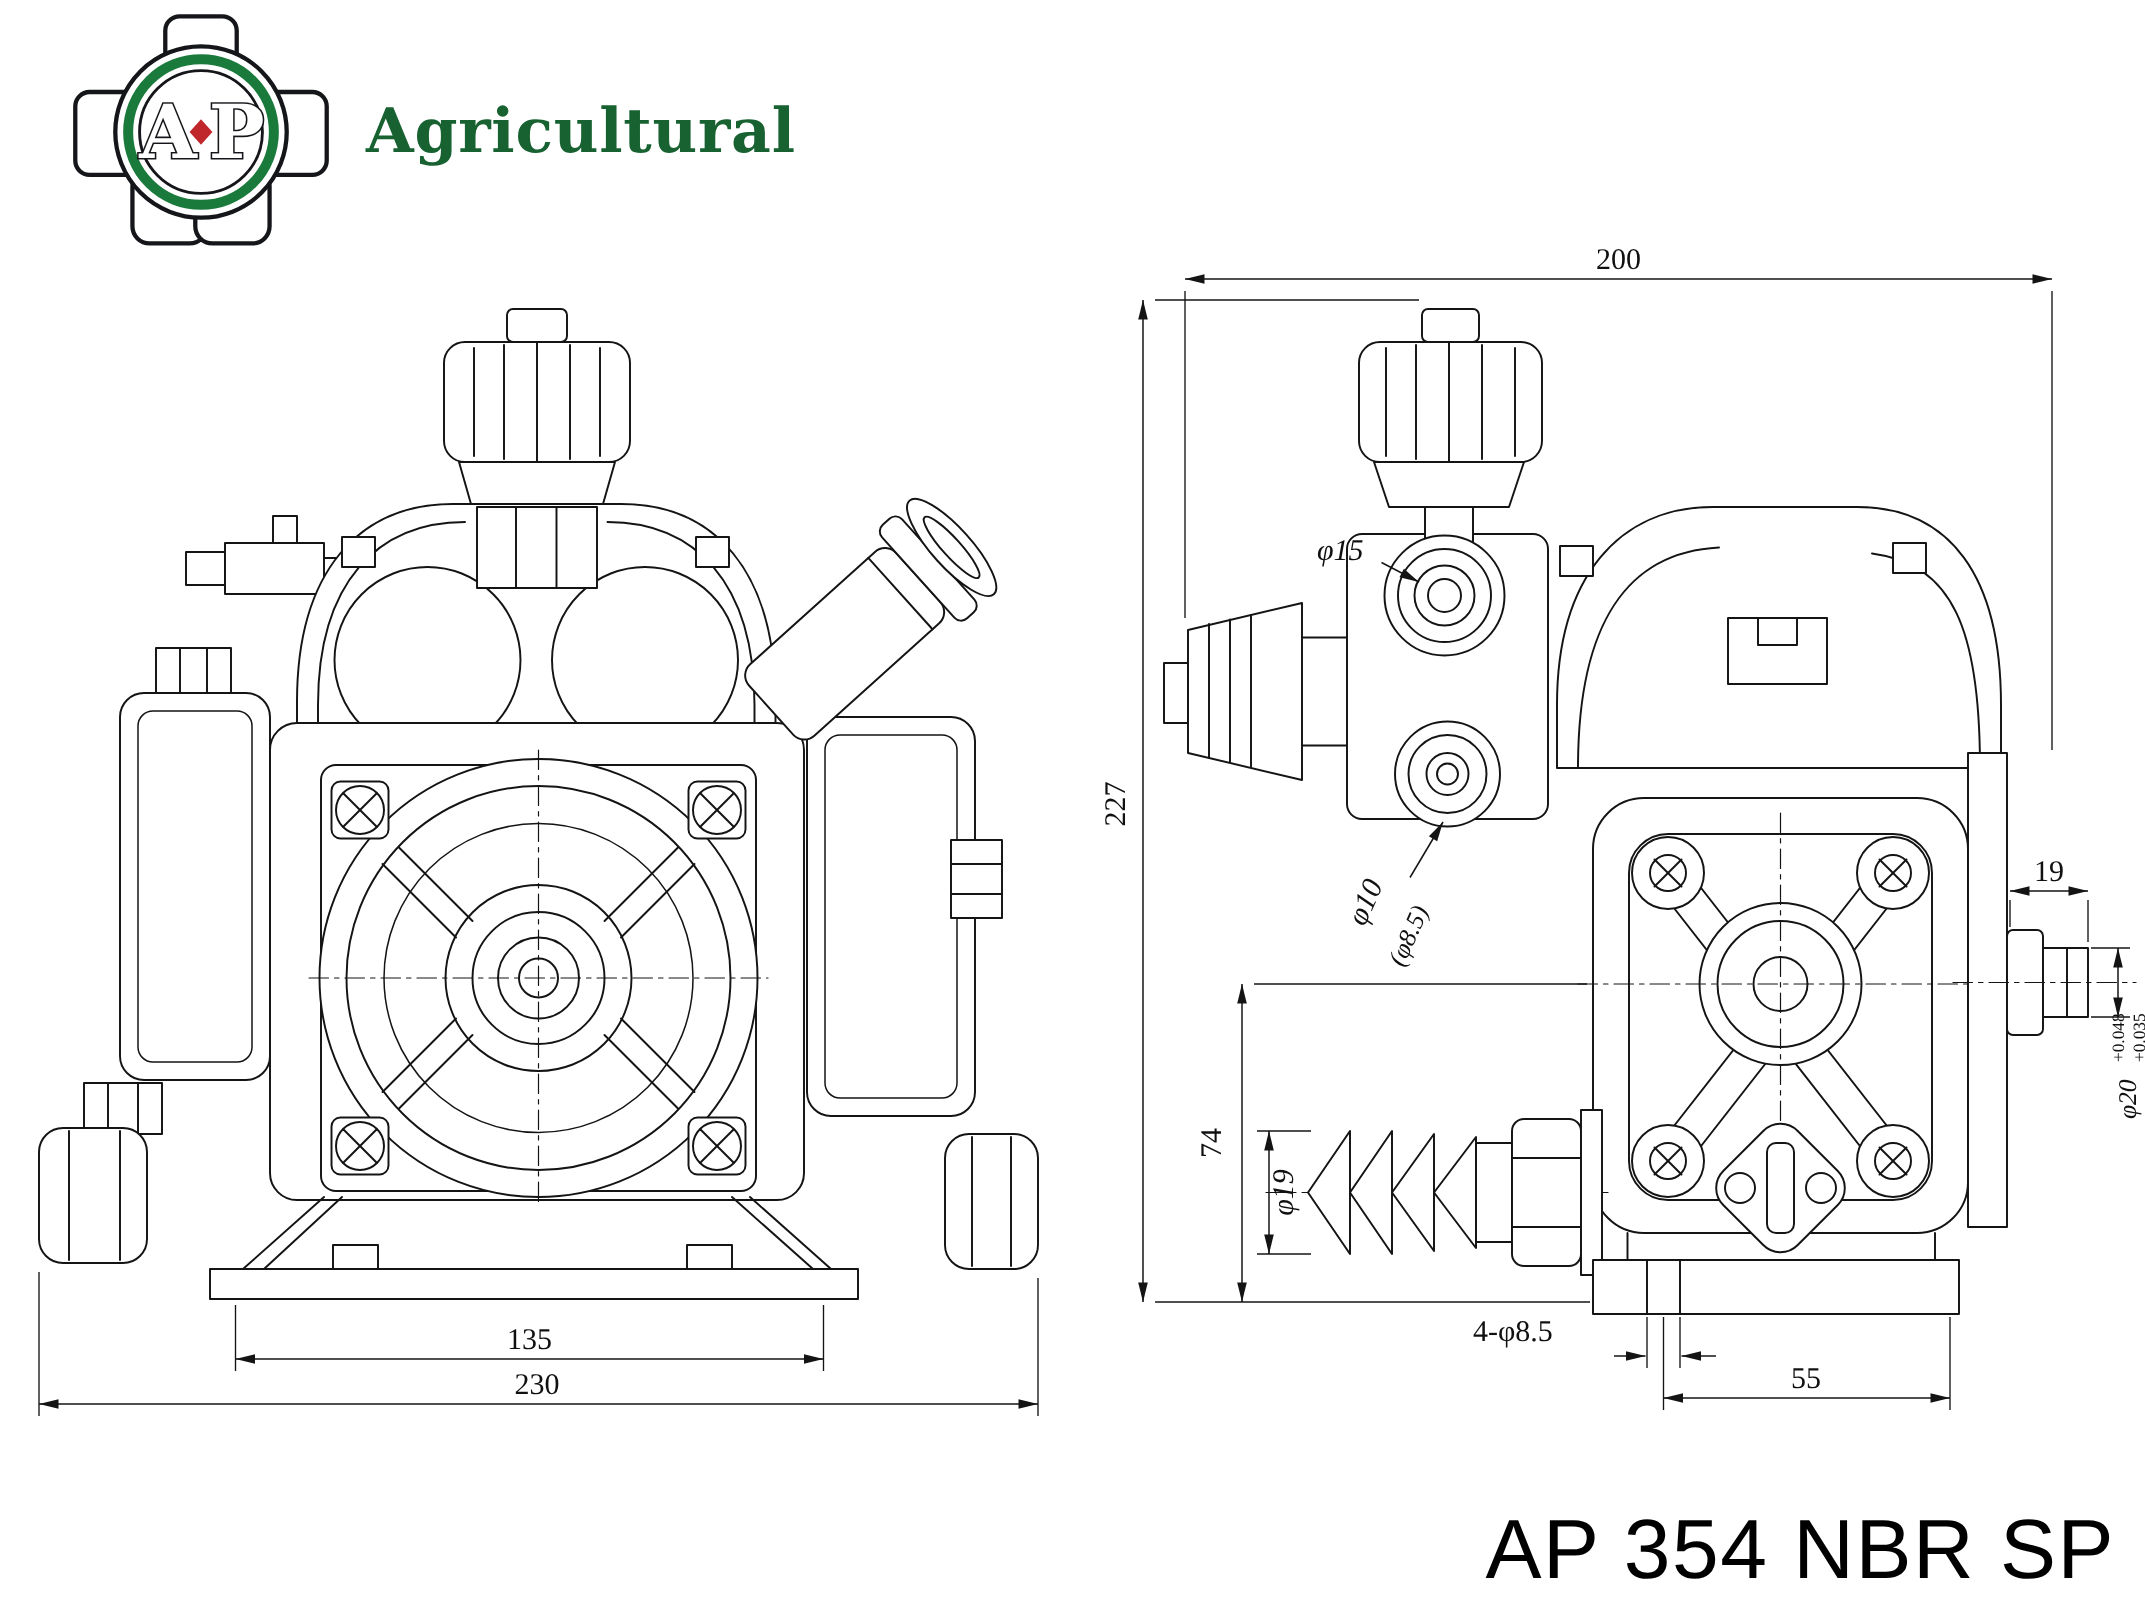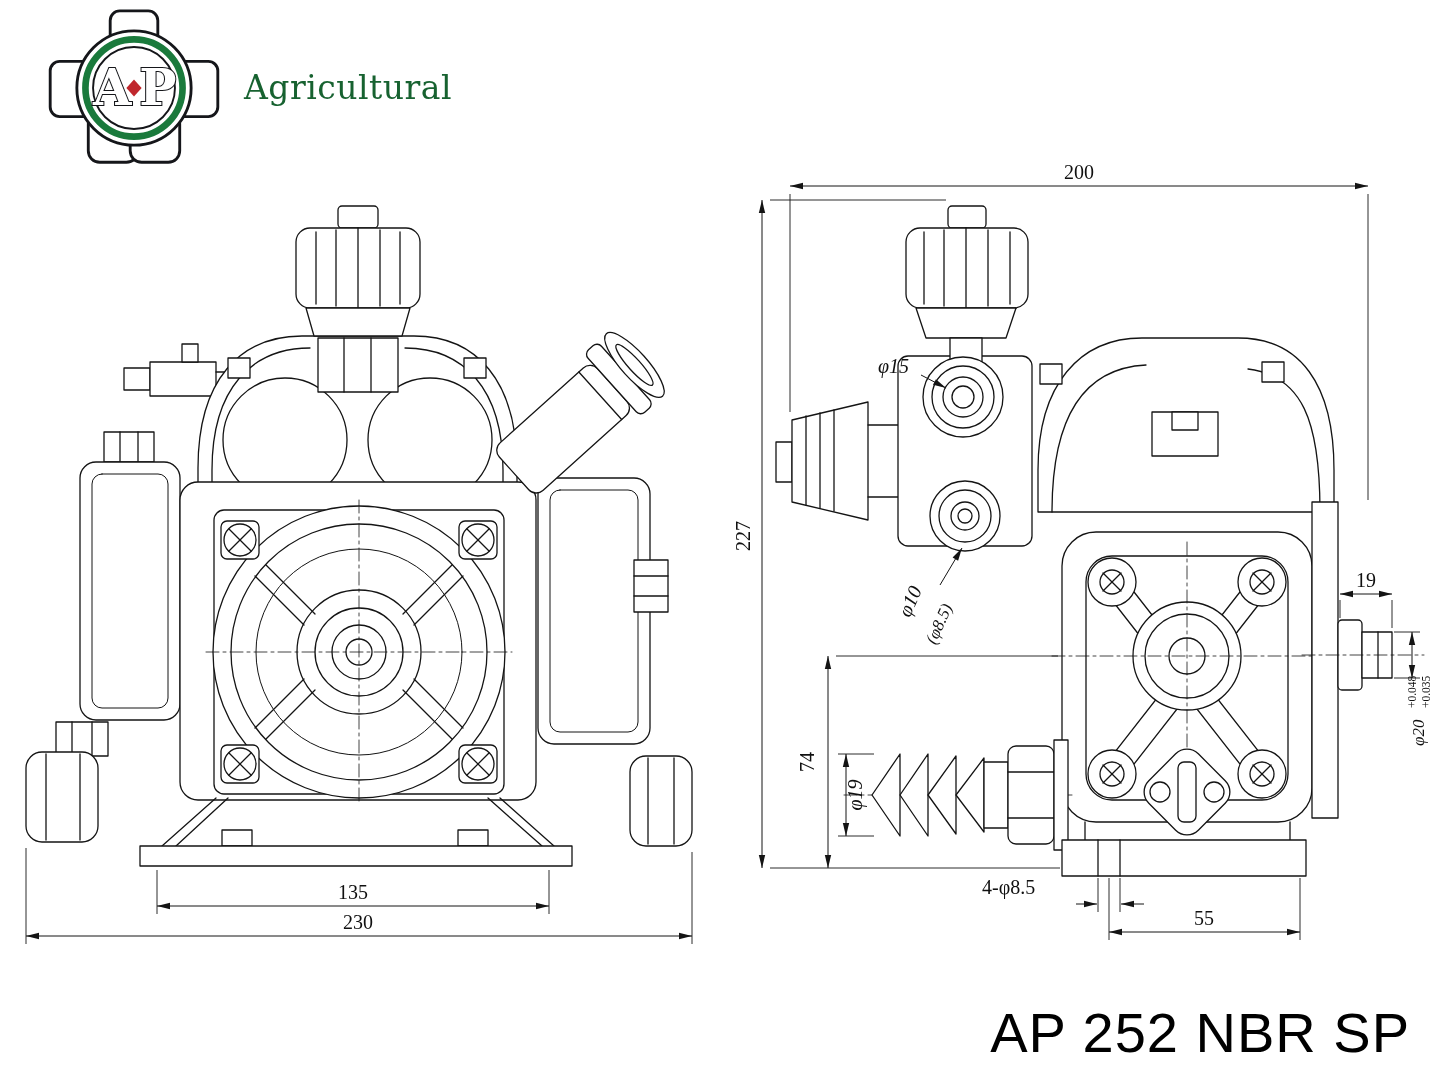--- a/index.html
+++ b/index.html
@@ -1,21 +1,21 @@
 <!DOCTYPE html>
 <html><head>
 <meta charset="utf-8">
 <style>
   *{margin:0;padding:0;box-sizing:border-box}
   html,body{background:#ffffff}
   body{width:1430px;height:1073px;font-family:"Liberation Sans",sans-serif;overflow:hidden}
   .stage{position:relative;width:1430px;height:1073px;background:#ffffff;overflow:hidden}
   .drawing-svg{position:absolute;left:0;top:0}
   .logo{position:absolute;top:8px;left:42px;display:flex;align-items:center;gap:18px}
-  .logo-text{font-family:"DejaVu Serif",serif;font-weight:normal;font-size:33px;line-height:1.3;color:#176230;letter-spacing:.5px}
+  .logo-text{font-family:"DejaVu Serif",serif;font-weight:bold;font-size:41px;line-height:1.3;color:#176230;letter-spacing:.5px}
   .title{position:absolute;right:20px;bottom:8px;font-size:56px;color:#000;letter-spacing:1px;white-space:nowrap}
   
   .ln{stroke:#141414;fill:none;stroke-width:1.3;stroke-linejoin:round;stroke-linecap:round}
   .lnf{stroke:#141414;fill:#ffffff;stroke-width:1.3;stroke-linejoin:round}
   .thin{stroke-width:1}
   .dim{stroke:#141414;fill:none;stroke-width:1}
   .ext{stroke:#141414;fill:none;stroke-width:.9}
   .cl{stroke:#141414;fill:none;stroke-width:.8;stroke-dasharray:13 4 3 4}
   .dimtxt{font-family:"Liberation Serif",serif;font-size:20px;fill:#101010}
   .it{font-style:italic}
@@ -381,14 +381,14 @@
 
       <g>
         <line class="ext" x1="26" y1="848" x2="26" y2="944"></line>
         <line class="ext" x1="692" y1="852" x2="692" y2="944"></line>
         <line class="dim" x1="26" y1="936" x2="692" y2="936" marker-start="url(#arr)" marker-end="url(#arr)"></line>
         <text class="dimtxt" x="358" y="929" text-anchor="middle">230</text>
       </g>
     </g>
   </svg>
 
-  <div class="title">AP 252 NBR SP</div>
+  <div class="title">AP 354 NBR SP</div>
 </div>
 
 </body></html>

